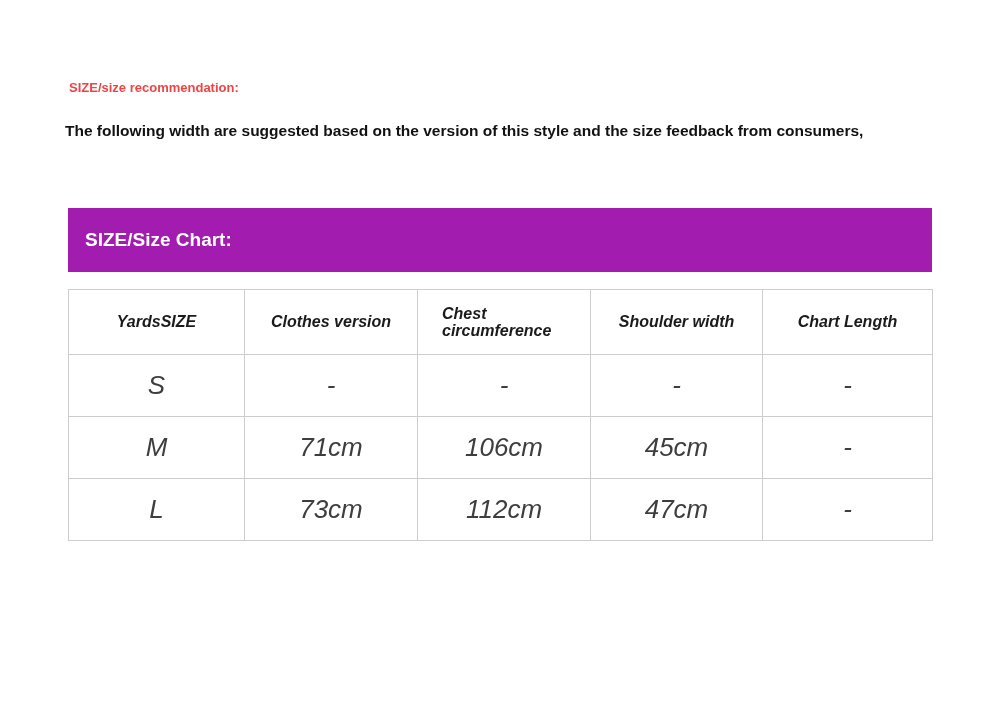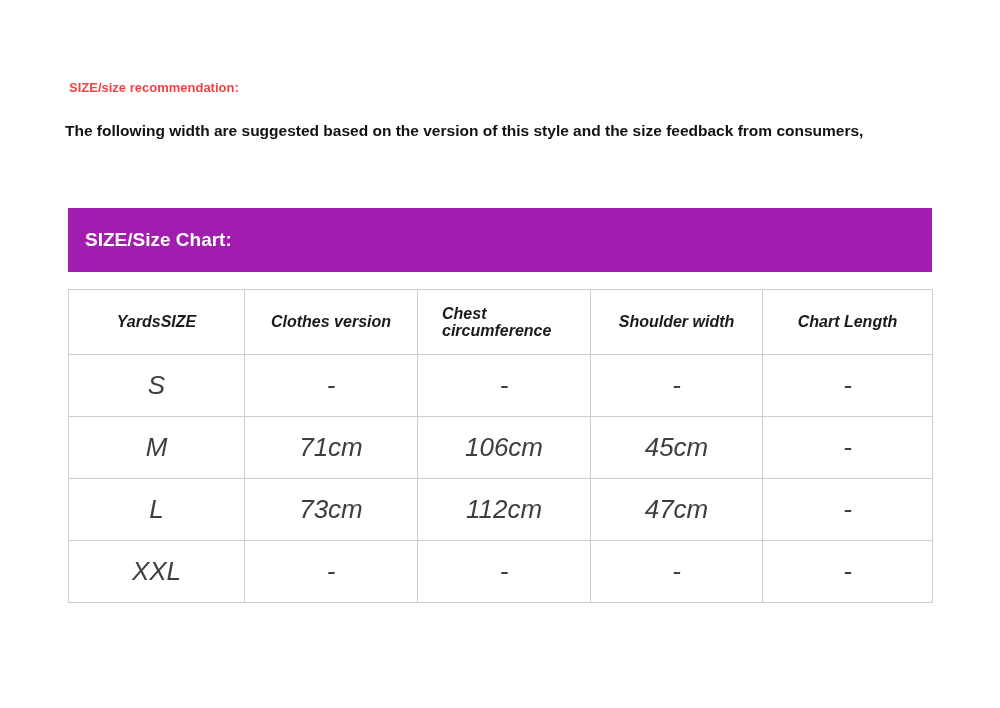--- a/index.html
+++ b/index.html
@@ -141,21 +141,14 @@
       <td>45cm</td>
       <td>-</td>
     </tr>
     <tr>
       <td>L</td>
       <td>73cm</td>
       <td>112cm</td>
       <td>47cm</td>
       <td>-</td>
     </tr>
-    <tr>
-      <td>XXL</td>
-      <td>-</td>
-      <td>-</td>
-      <td>-</td>
-      <td>-</td>
-    </tr>
   </tbody>
 </table>
 
 </body></html>

